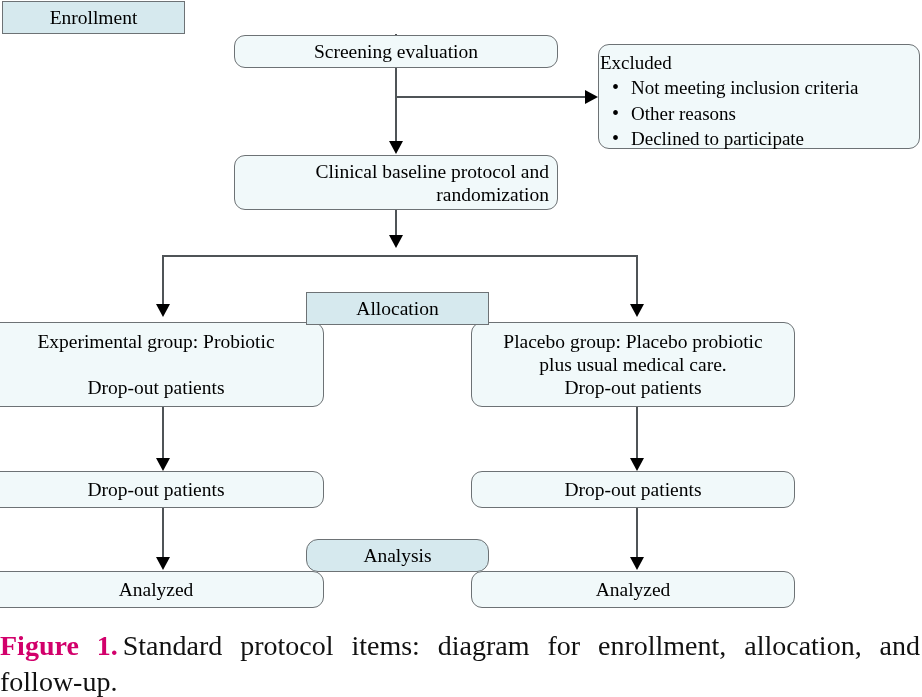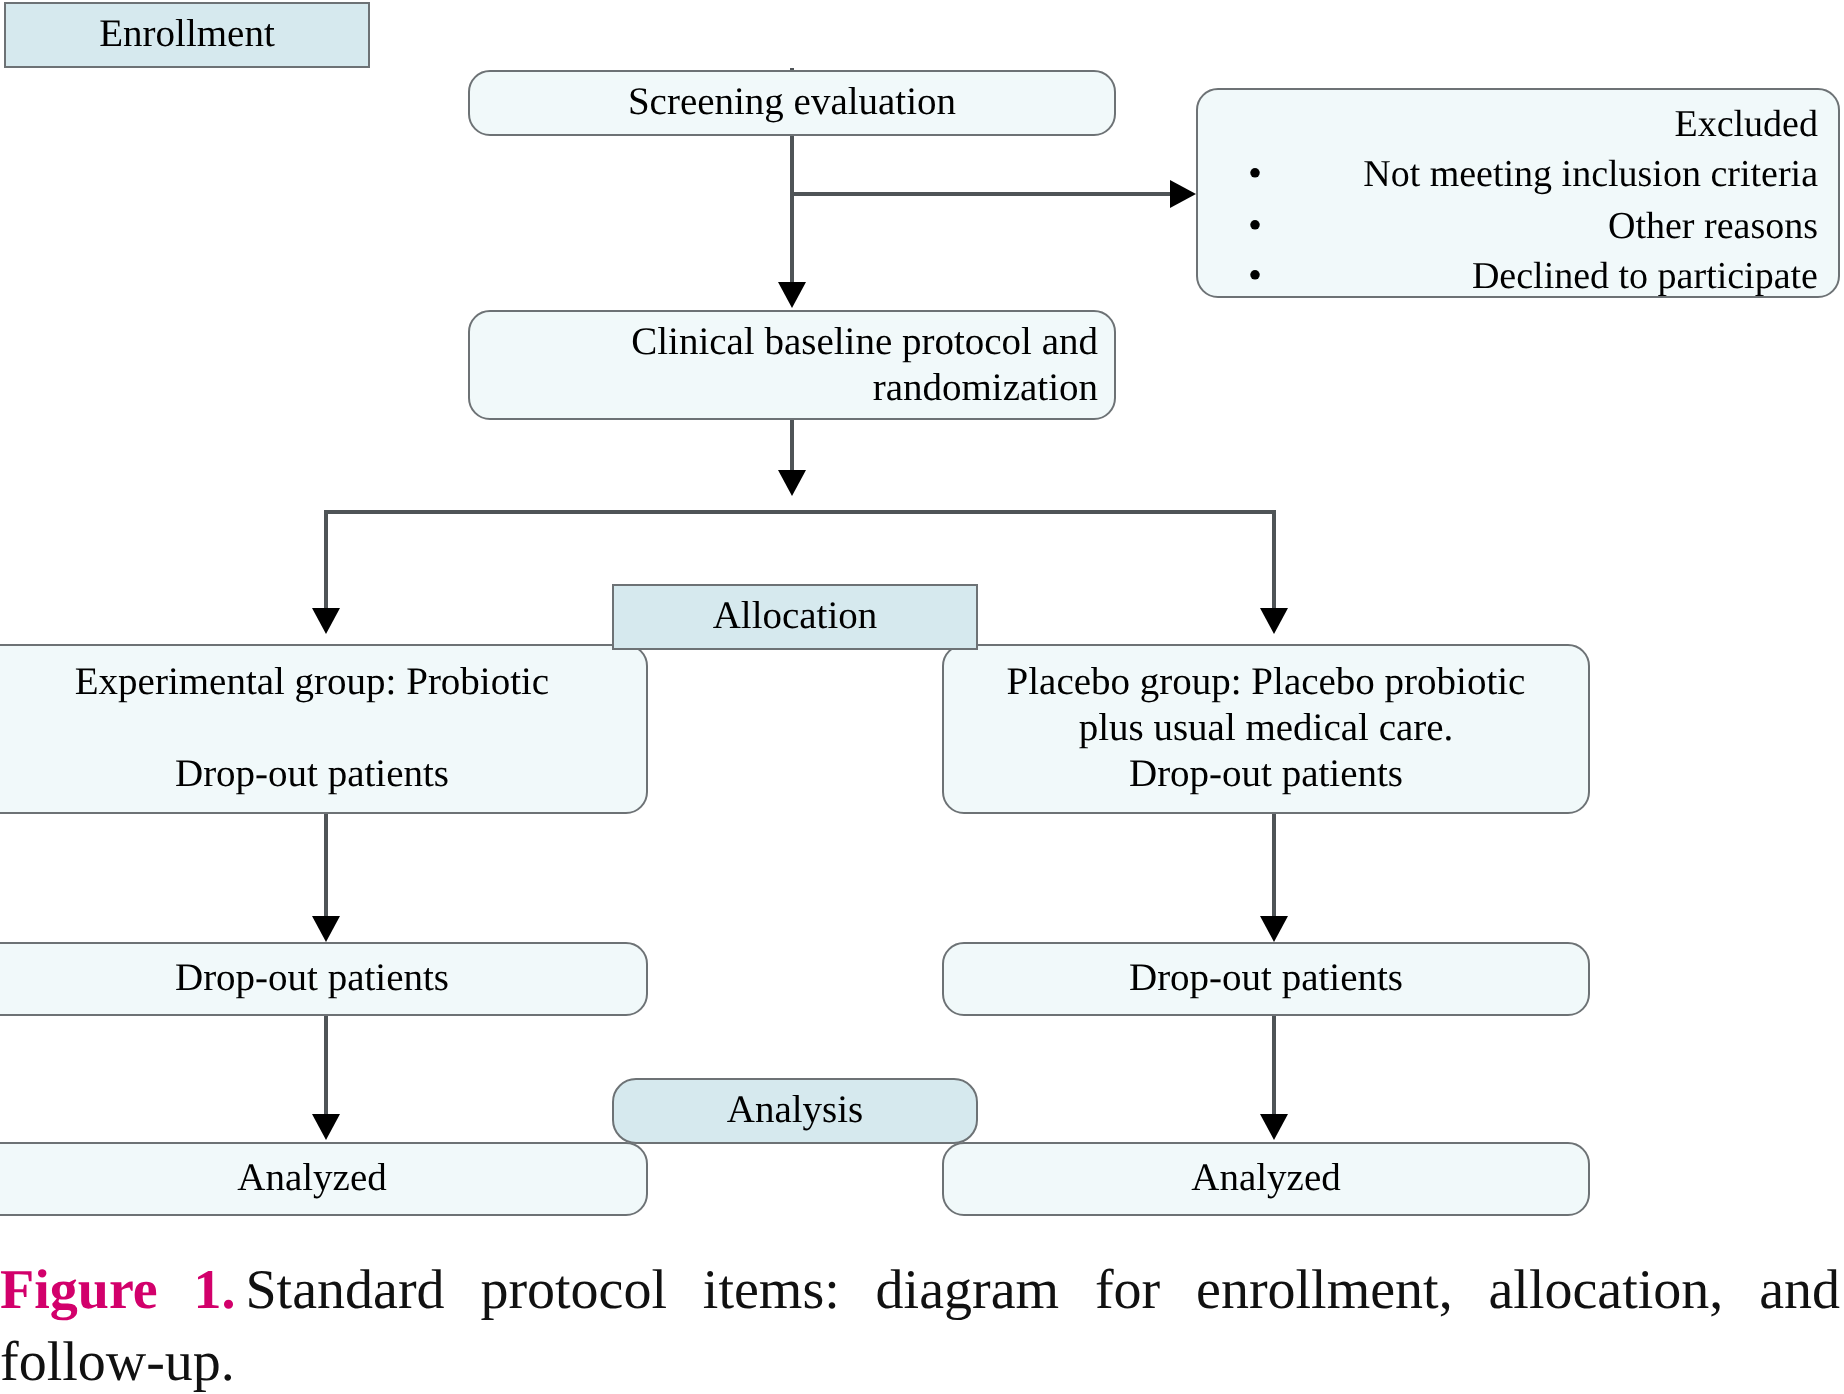--- a/index.html
+++ b/index.html
@@ -38,22 +38,22 @@
     background: #d6e9ee;
     border-radius: 0;
     border: 1.4px solid #6d7275;
     z-index: 6;
   }
   .box.sharp {
     border-radius: 0;
   }
   .box.listbox {
     display: block;
-    text-align: right;
-    padding: 7px 10px 6px 12px;
+    text-align: left;
+    padding: 7px 10px 6px 0;
     font-size: 19px;
   }
   .box .inner {
     width: 100%;
     padding: 0 8px;
   }
   .listbox .lb-title {
     display: block;
     margin: 0 0 1px 1px;
   }

